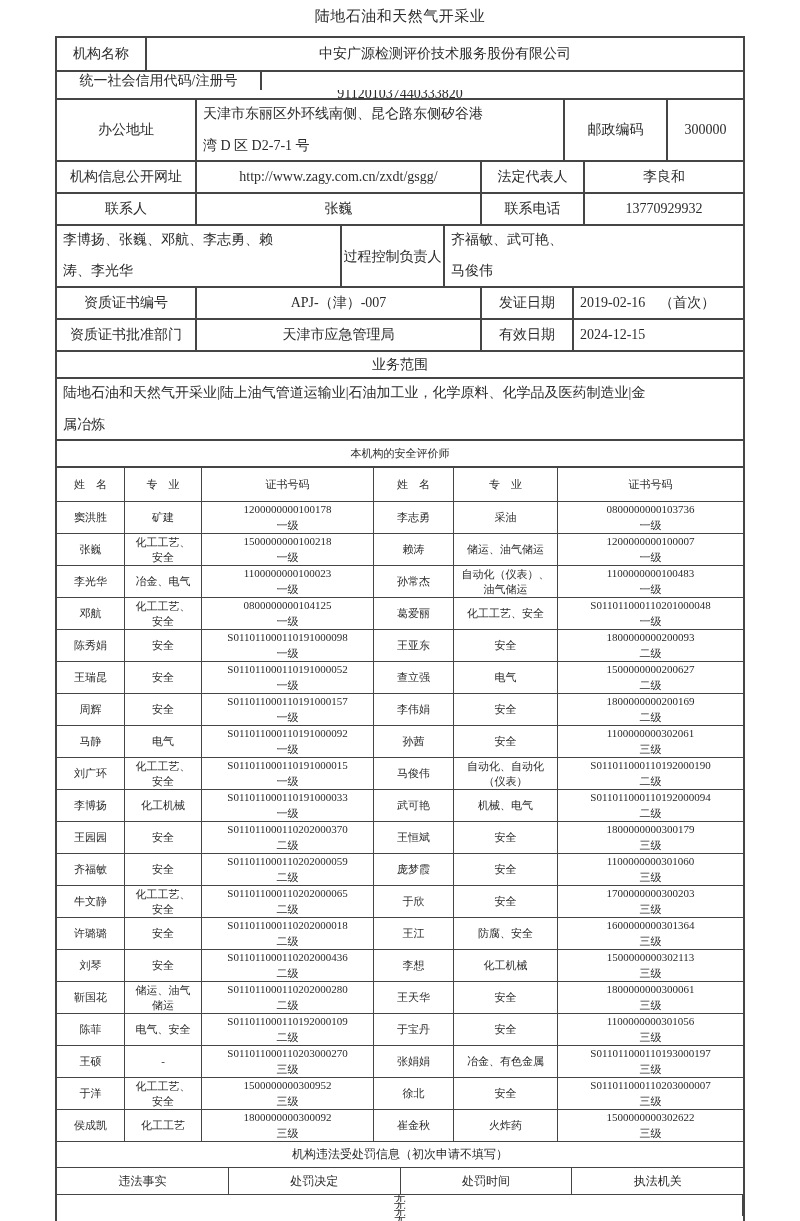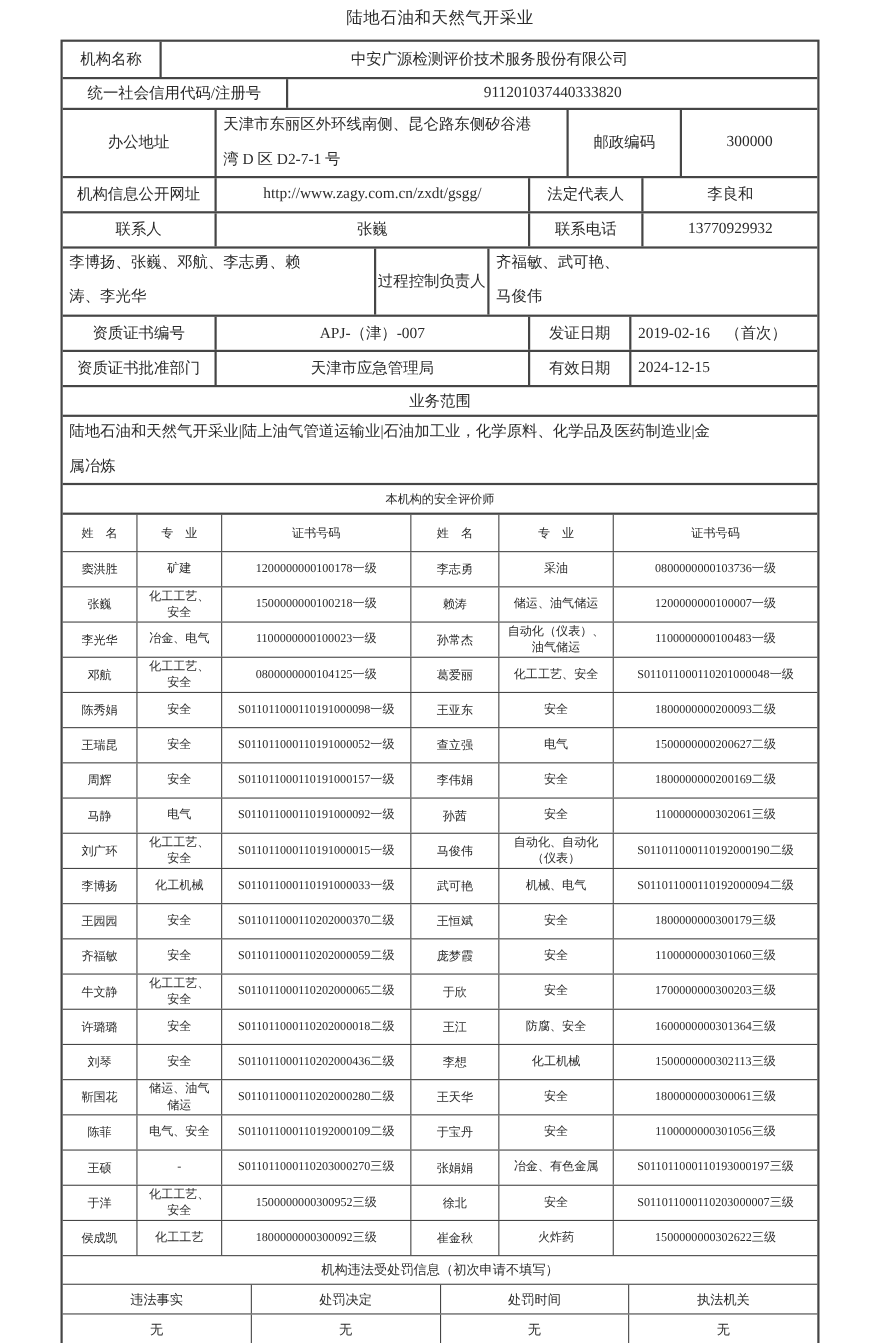--- a/index.html
+++ b/index.html
@@ -28,24 +28,24 @@
     display: flex;
     align-items: center;
     justify-content: center;
     text-align: center;
     font-size: 14px;
     overflow: hidden;
   }
   .cell.endc { border-right: none; }
   
   .w90 { width: 90px; }  .w205 { width: 205px; } .w140 { width: 140px; }
-  .w320 { width: 320px; } .w285 { width: 285px; } .w103 { width: 103px; }
+  .w320 { width: 368px; } .w285 { width: 285px; } .w103 { width: 103px; }
   .w78 { width: 92px; }  .flex1 { flex: 1; }
   
-  .h34 { height: 34px; } .h28 { height: 28px; } .h62 { height: 62px; }
+  .h34 { height: 34px; } .h28 { height: 28px; flex-direction: column; } .h62 { height: 62px; }
   .h32 { height: 32px; } .h27 { height: 27px; } .h26 { height: 26px; }
   
   .leftcell { justify-content: flex-start; text-align: left; padding: 0 6px; }
   .maxw-address { max-width: 286px; line-height: 2.3; }
   .maxw-names   { max-width: 230px; line-height: 2.2; }
   .maxw-ctrl    { max-width: 118px; line-height: 2.2; }
   .wrapcenter   { line-height: 1.5; }
   .scopecell {
     justify-content: flex-start; text-align: left;
     padding: 0 6px; font-size: 14px;
@@ -54,21 +54,21 @@
   .secheader { font-size: 14px; }
   .subheader { font-size: 11px; }
   
   .eval .cell { border-right-width: 1px; font-size: 11px; }
   .eval { border-bottom-width: 1px; }
   .ec1 { width: 68px; } .ec2 { width: 77px; padding: 0 8px; }
   .ec3 { width: 172px; } .ec4 { width: 80px; }
   .ec5 { width: 104px; padding: 0 6px; } .ec6 { flex: 1; }
   .evhead { height: 34px; }
   .erow { height: 32px; }
-  .certcell { flex-direction: row; line-height: 1.4; }
+  .certcell { flex-direction: column; line-height: 1.4; }
   .majwrap { display: inline-block; line-height: 1.35; }
   
   .pen .cell { border-right-width: 1px; font-size: 12px; }
   .pen { border-bottom-width: 1px; }
   .pcol { flex: 1; }
 </style>
 </head>
 <body>
 
 <div class="page-title">陆地石油和天然气开采业</div>

